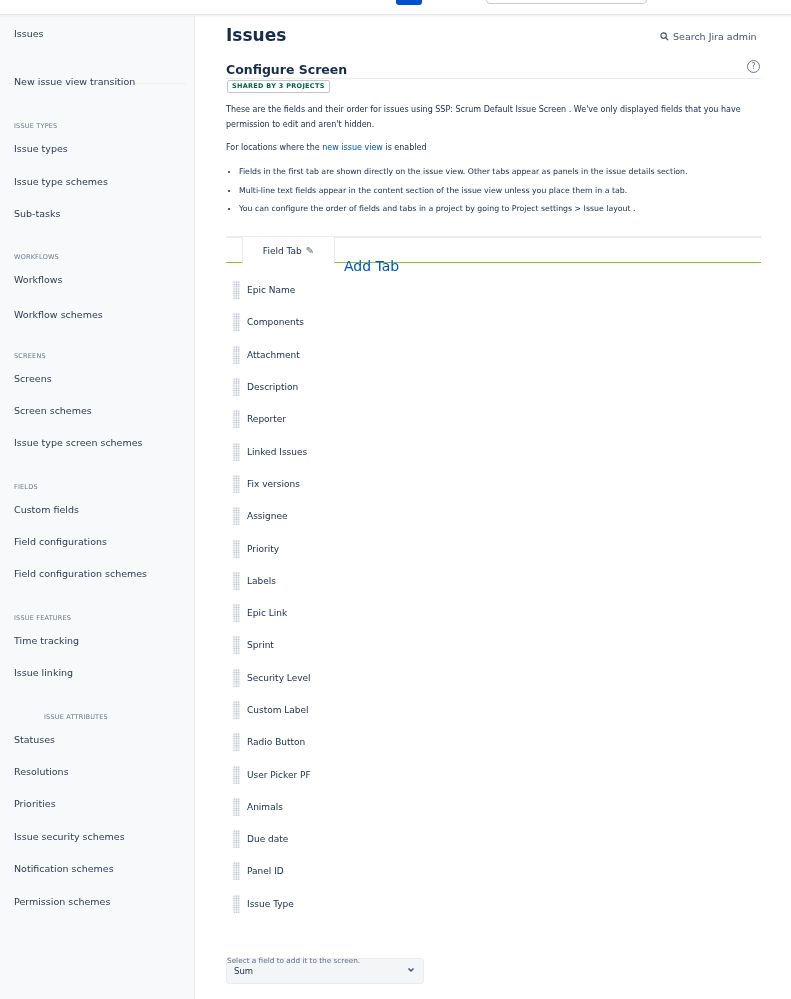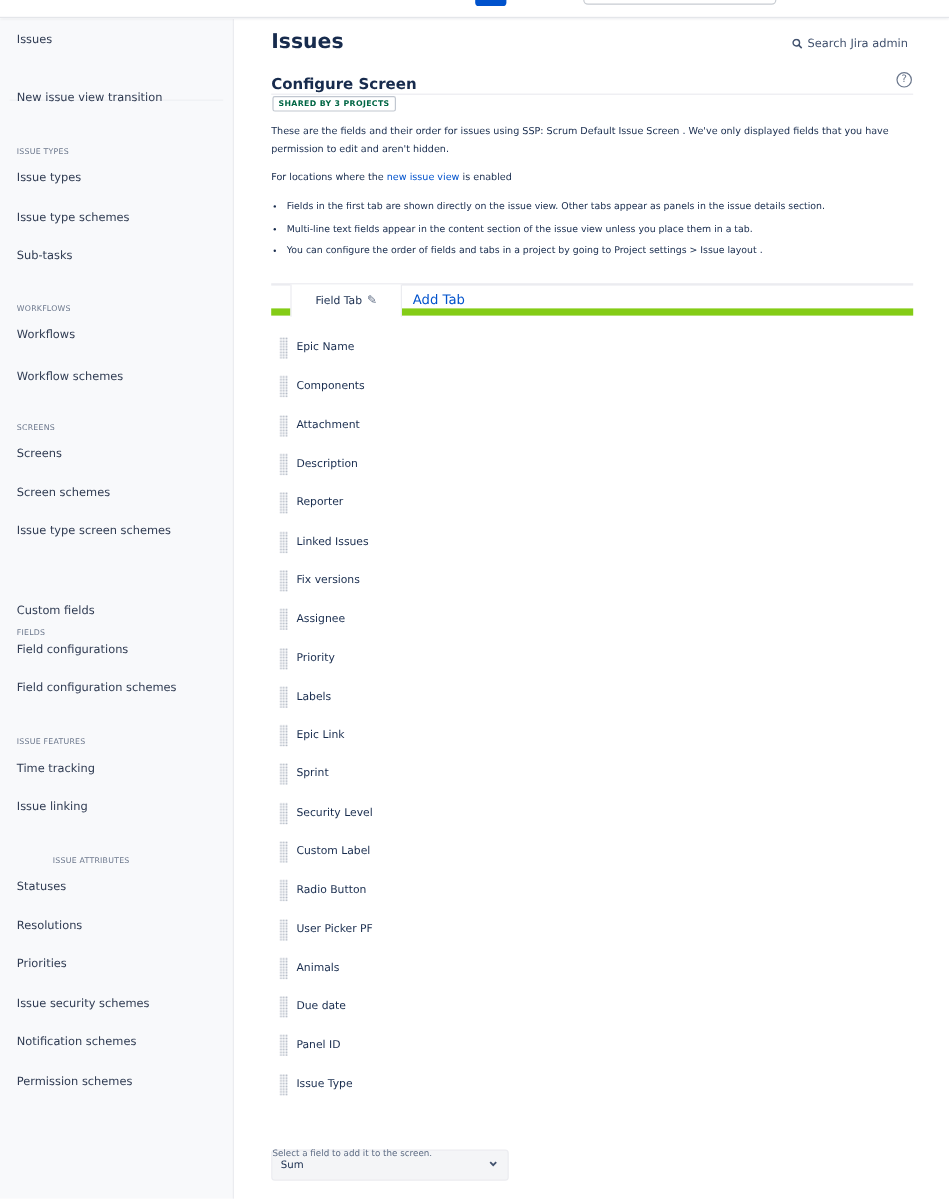--- a/index.html
+++ b/index.html
@@ -21,23 +21,23 @@
     .section-title { position: absolute; left: 0; top: 46px; font-size: 12.5px; color: #172b4d; }
     .help-icon { position: absolute; left: 521px; top: 44px; width: 13px; height: 13px; border: 1px solid #6b778c; border-radius: 50%; font-size: 8.5px; line-height: 11px; text-align: center; color: #6b778c; cursor: pointer; }
     .title-rule { position: absolute; left: 0; top: 62px; width: 535px; height: 1px; background: #ebecf0; }
     .shared-badge { position: absolute; left: 1px; top: 64px; height: 13px; padding: 0 4px; border: 1px solid #c1c7d0; border-radius: 2px; font-size: 6.5px; line-height: 11px; color: #006644; letter-spacing: 0.3px; white-space: nowrap; font-weight: bold; }
     .desc { position: absolute; left: 0; top: 87px; width: 535px; font-size: 8px; line-height: 14.5px; color: #172b4d; }
     .locations { position: absolute; left: 0; top: 127px; font-size: 8px; color: #172b4d; white-space: nowrap; }
     .locations a { color: #0052cc; text-decoration: none; cursor: pointer; }
     .bullets { position: absolute; left: 13px; top: 151px; width: 520px; font-size: 7.8px; color: #172b4d; list-style: disc; }
     .bullets li { height: 18.5px; margin-left: 0; padding-left: 0; }
 
-    .tabs-bar { position: absolute; left: 0; top: 220px; width: 535px; height: 27px; border-top: 2px solid #ebecf0; border-bottom: 6px solid #84cc16; }
+    .tabs-bar { position: absolute; left: 0; top: 220px; width: 535px; height: 27px; border-top: 2px solid #ebecf0; border-bottom: 1px solid #84cc16; }
     .tab-active { position: absolute; left: 16px; top: -1px; width: 93px; height: 27px; background: #fff; border-left: 1px solid #ebecf0; border-right: 1px solid #ebecf0; font-size: 9px; color: #172b4d; display: flex; align-items: center; justify-content: center; gap: 4px; cursor: pointer; }
-    .tab-add { position: absolute; left: 118px; top: 5px; font-size: 11px; color: #0052cc; cursor: pointer; white-space: nowrap; }
+    .tab-add { position: absolute; left: 118px; top: 20px; font-size: 14px; color: #0052cc; cursor: pointer; white-space: nowrap; }
 
     .fields { position: absolute; left: 7px; top: 258px; width: 520px; }
     .field-row { position: relative; height: 32.3px; display: flex; align-items: center; cursor: grab; }
     .drag-handle { width: 7px; height: 18px; margin-right: 7px; background-image: radial-gradient(#b3bac5 0.7px, transparent 0.8px); background-size: 2.3px 2.3px; background-color: #f4f5f7; }
     .field-label { font-size: 9px; color: #172b4d; white-space: nowrap; }
 
     .add-select { position: absolute; left: 0; top: 942px; width: 198px; height: 26px; background: #f4f5f7; border: 1px solid #ebecf0; border-radius: 3px; font-size: 8.5px; color: #172b4d; display: flex; align-items: center; padding-left: 7px; cursor: pointer; }
     .add-select .chev { position: absolute; right: 8px; top: 7px; font-size: 8px; color: #42526e; }
     .select-hint { position: absolute; left: 1px; top: 940px; font-size: 7.3px; color: #5e6c84; white-space: nowrap; }
   </style>
@@ -57,21 +57,21 @@
     <div class="item" style="top: 127px;">Issue types</div>
     <div class="item" style="top: 160px;">Issue type schemes</div>
     <div class="item" style="top: 192px;">Sub-tasks</div>
     <div class="heading" style="top: 237px;">WORKFLOWS</div>
     <div class="item" style="top: 258px;">Workflows</div>
     <div class="item" style="top: 293px;">Workflow schemes</div>
     <div class="heading" style="top: 336px;">SCREENS</div>
     <div class="item" style="top: 357px;">Screens</div>
     <div class="item" style="top: 389px;">Screen schemes</div>
     <div class="item" style="top: 421px;">Issue type screen schemes</div>
-    <div class="heading" style="top: 467px; margin-top: 40px;">FIELDS</div>
+    <div class="heading" style="top: 467px;">FIELDS</div>
     <div class="item" style="top: 488px;">Custom fields</div>
     <div class="item" style="top: 520px; text-align: right;">Field configurations</div>
     <div class="item" style="top: 552px;">Field configuration schemes</div>
     <div class="heading" style="top: 598px;">ISSUE FEATURES</div>
     <div class="item" style="top: 619px;">Time tracking</div>
     <div class="item" style="top: 651px;">Issue linking</div>
     <div class="heading" style="top: 697px; padding-left: 30px;">ISSUE ATTRIBUTES</div>
     <div class="item" style="top: 718px;">Statuses</div>
     <div class="item" style="top: 750px;">Resolutions</div>
     <div class="item" style="top: 782px;">Priorities</div>

